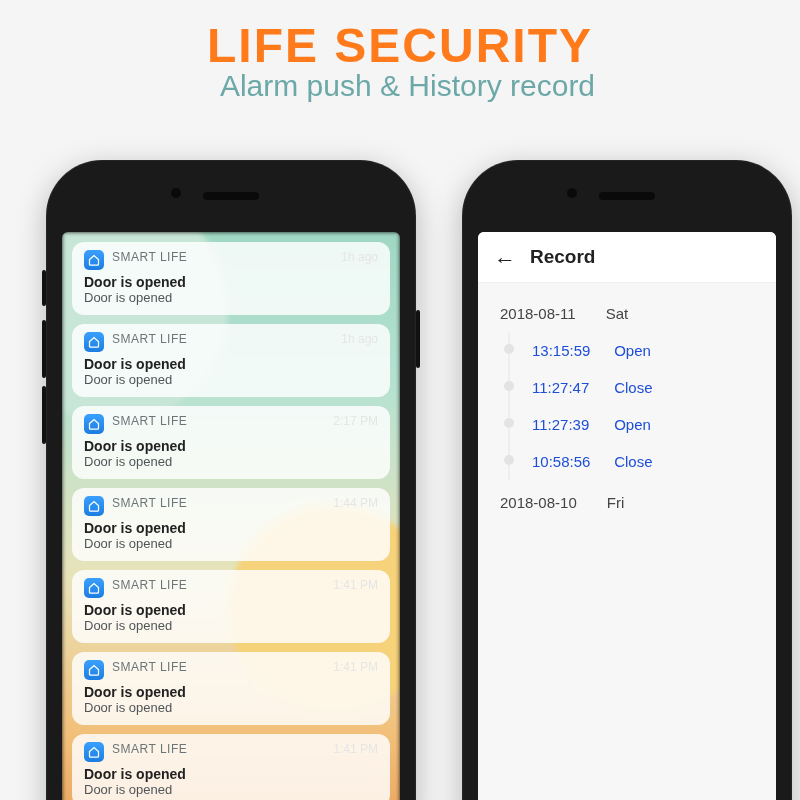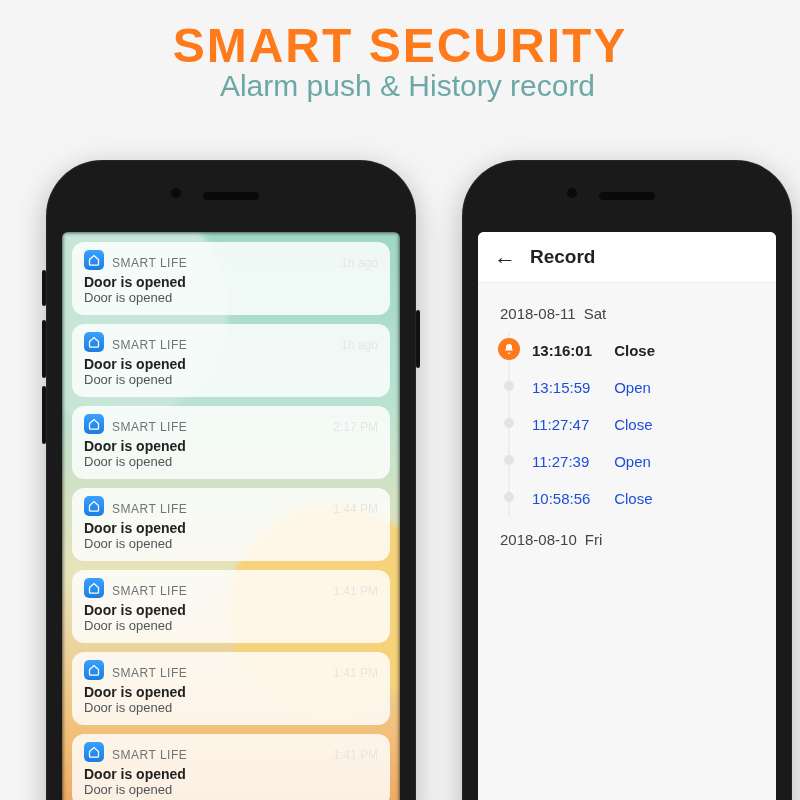--- a/index.html
+++ b/index.html
@@ -59,21 +59,21 @@
   .notif-stack {
     position: absolute; inset: 0; padding: 10px 10px 0;
     display: flex; flex-direction: column; gap: 9px;
   }
   .notif {
     background: rgba(255,255,255,.82);
     border-radius: 12px; padding: 8px 12px 10px;
     font-size: 13px; color: #333;
     backdrop-filter: blur(4px);
   }
-  .notif .row1 { display: flex; align-items: flex-end; gap: 8px; }
+  .notif .row1 { display: flex; align-items: flex-start; gap: 8px; }
   .notif .app-icon {
     width: 20px; height: 20px; border-radius: 5px;
     background: linear-gradient(180deg,#3aa0ff,#1b7de0);
     display: flex; align-items: center; justify-content: center;
     color: #fff; flex: none;
   }
   .notif .app-name {
     color: #6b7578; font-size: 12px; letter-spacing: .5px; flex: 1;
   }
   .notif .time { color: #e5e5e5; font-size: 12px; }
@@ -83,21 +83,21 @@
   
   .phone-right { right: 8px; top: 0; width: 330px; height: 700px; }
   .phone-right .screen { background: #f7f7f7; }
   .rec-header {
     background: #fff; display: flex; align-items: center; gap: 14px;
     padding: 14px 16px; font-size: 19px; font-weight: 700; color: #222;
     border-bottom: 1px solid #eee;
   }
   .rec-header .back { font-size: 22px; line-height: 1; }
   .rec-body { padding: 8px 20px 0; font-size: 15px; color: #333; }
-  .day-head { display: flex; gap: 8px; color: #444; font-size: 15px;
+  .day-head { display: flex; gap: 30px; color: #444; font-size: 15px;
               padding: 14px 0 10px 2px; font-weight: 500;}
   .timeline { position: relative; padding-left: 34px; }
   .timeline::before {
     content: ""; position: absolute; left: 10px; top: 0; bottom: 0;
     width: 2px; background: #eee;
   }
   .t-item { position: relative; padding: 10px 0; color: #1d4ed8; font-size: 15px;}
   .t-item .dot {
     position: absolute; left: -28px; top: 12px;
     width: 10px; height: 10px; border-radius: 50%;
@@ -109,21 +109,21 @@
     width: 22px; height: 22px; border-radius: 50%;
     background: #ff7a1a; display:flex; align-items:center; justify-content:center;
     color:#fff;
   }
   .t-item .timetxt { display:inline-block; min-width:78px; }
 </style>
 </head>
 <body>
 
 <div class="header">
-  <h1>SMART SECURITY</h1>
+  <h1>LIFE SECURITY</h1>
   <h2>Alarm push &amp; History record</h2>
 </div>
 
 <div class="phones">
 
   <div class="phone phone-left">
     <div class="speaker"></div>
     <div class="camera"></div>
     <div class="side-btn b1"></div>
     <div class="side-btn b2"></div>
@@ -234,25 +234,20 @@
       <div class="rec-header">
         <span class="back">←</span>
         <span>Record</span>
       </div>
       <div class="rec-body" id="rec-body">
           <div class="day-head">
             <span>2018-08-11</span>
             <span>Sat</span>
           </div>
           <div class="timeline">
-            <div class="t-item hl"><span class="dot">
-                <svg width="12" height="12" viewBox="0 0 24 24" fill="white">
-                  <path d="M12 2a6 6 0 0 0-6 6v4l-2 3h16l-2-3V8a6 6 0 0 0-6-6zm0 20a2.5 2.5 0 0 0 2.5-2.5h-5A2.5 2.5 0 0 0 12 22z"></path>
-                </svg>
-              </span><span class="timetxt">13:16:01</span> <span>Close</span></div>
             <div class="t-item"><span class="dot"></span><span class="timetxt">13:15:59</span> <span>Open</span></div>
             <div class="t-item"><span class="dot"></span><span class="timetxt">11:27:47</span> <span>Close</span></div>
             <div class="t-item"><span class="dot"></span><span class="timetxt">11:27:39</span> <span>Open</span></div>
             <div class="t-item"><span class="dot"></span><span class="timetxt">10:58:56</span> <span>Close</span></div>
           </div>
           <div class="day-head">
             <span>2018-08-10</span>
             <span>Fri</span>
           </div>
         </div>

